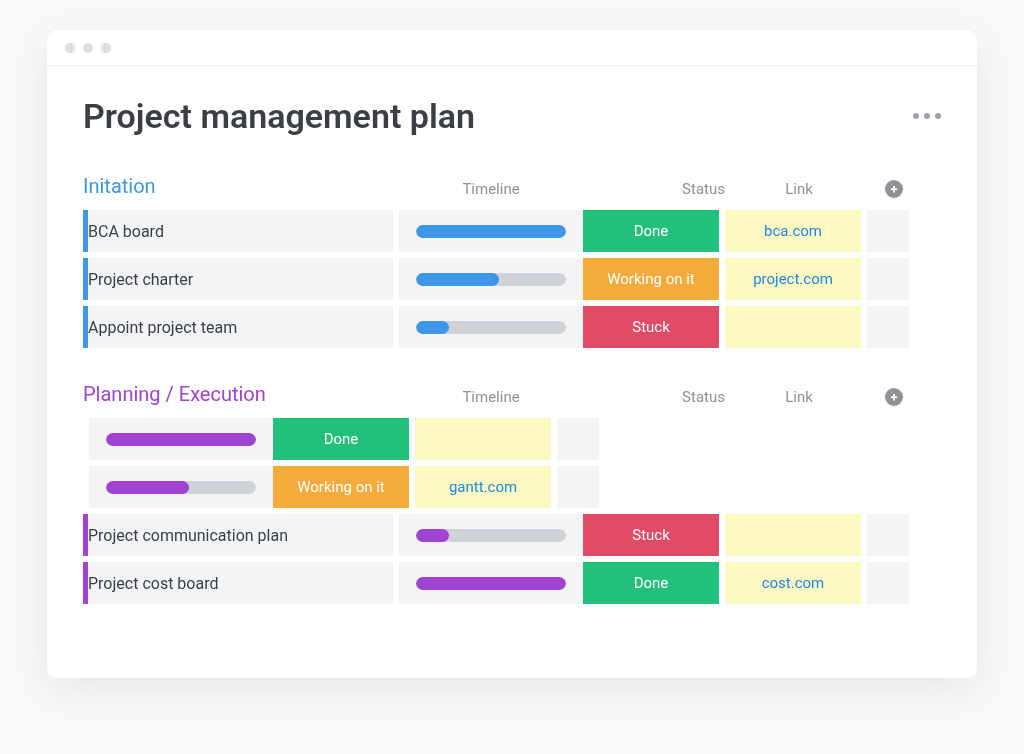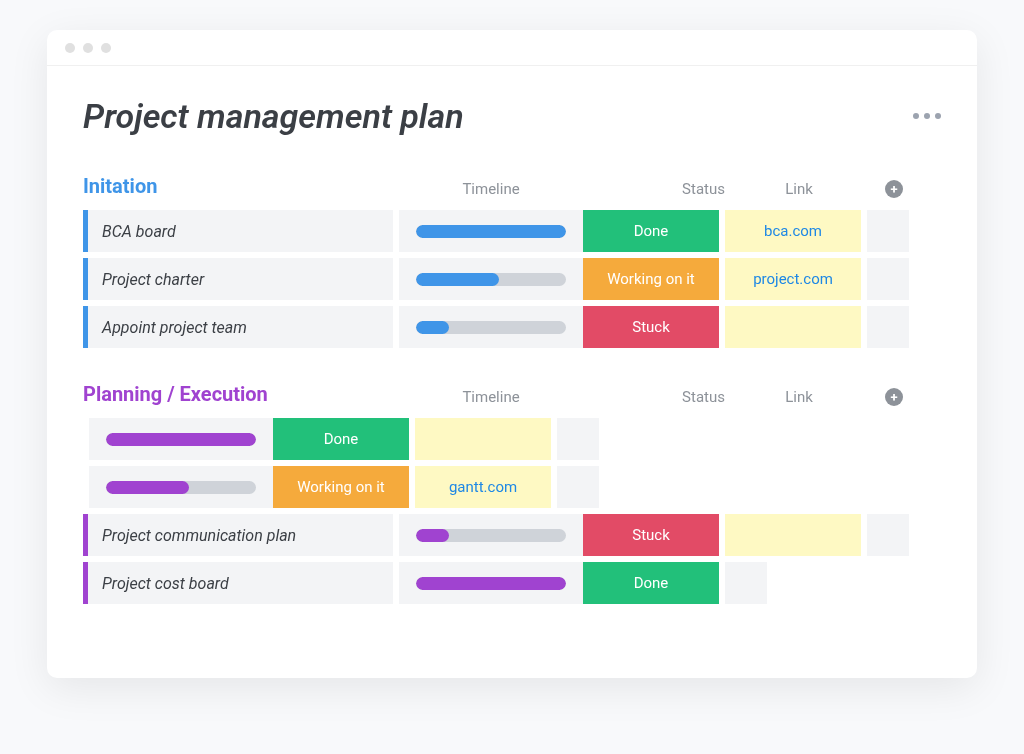--- a/index.html
+++ b/index.html
@@ -33,42 +33,41 @@
     background: #e0e0e0;
   }
   .content {
     padding: 30px 36px 40px 36px;
   }
   .header-row {
     display: flex;
     align-items: center;
     justify-content: space-between;
     margin-bottom: 38px;
-    font-style: italic;
   }
   .page-title {
     font-size: 34px;
     font-weight: 600;
     color: #3b3f45;
   }
   .more-icon {
     display: flex; gap: 5px; cursor: pointer;
   }
   .more-icon span {
     width: 6px; height: 6px; border-radius: 50%; background: #9ca3af;
   }
   .group { margin-bottom: 34px; }
   .group-header {
     display: flex;
     align-items: flex-end;
     margin-bottom: 12px;
   }
   .group-title {
     font-size: 20px;
-    font-weight: 700;
+    font-weight: 400;
     width: 316px;
   }
   .col-head {
     font-size: 15px;
     color: #8d9299;
     text-align: center;
   }
   .col-timeline { width: 184px; }
   .col-status   { width: 136px; margin-left: 6px; text-align: right; }
   .col-link     { width: 136px; margin-left: 6px; }
@@ -82,25 +81,23 @@
   .row {
     display: flex;
     align-items: stretch;
     margin-bottom: 6px;
     height: 42px;
   }
   .cell-name {
     width: 310px;
     background: #f3f4f6;
     display: flex; align-items: center;
-    padding-left: 14px;
     font-size: 16px;
     color: #3b3f45;
     border-left: 5px solid;
-    font-style: italic;
   }
   .cell-timeline {
     width: 184px; margin-left: 6px;
     background: #f3f4f6;
     display: flex; align-items: center; justify-content: center;
   }
   .bar-track {
     width: 150px; height: 13px; border-radius: 7px;
     background: #cfd3d9; overflow: hidden;
   }
@@ -227,19 +224,20 @@
             <div class="cell-extra"></div>
           </div>
           <div class="row">
             <div class="cell-name" style="border-left-color: rgb(160, 67, 208);">Project cost board</div>
             <div class="cell-timeline">
               <div class="bar-track">
                 <div class="bar-fill" style="width: 100%; background: rgb(160, 67, 208);"></div>
               </div>
             </div>
             <div class="cell-status" style="background: rgb(34, 192, 122);">Done</div>
+            <div class="cell-link">cost.com</div>
             <div class="cell-extra"></div>
           </div>
         </div>
       </div>
 
   </div>
 </div>
 
 </body></html>

